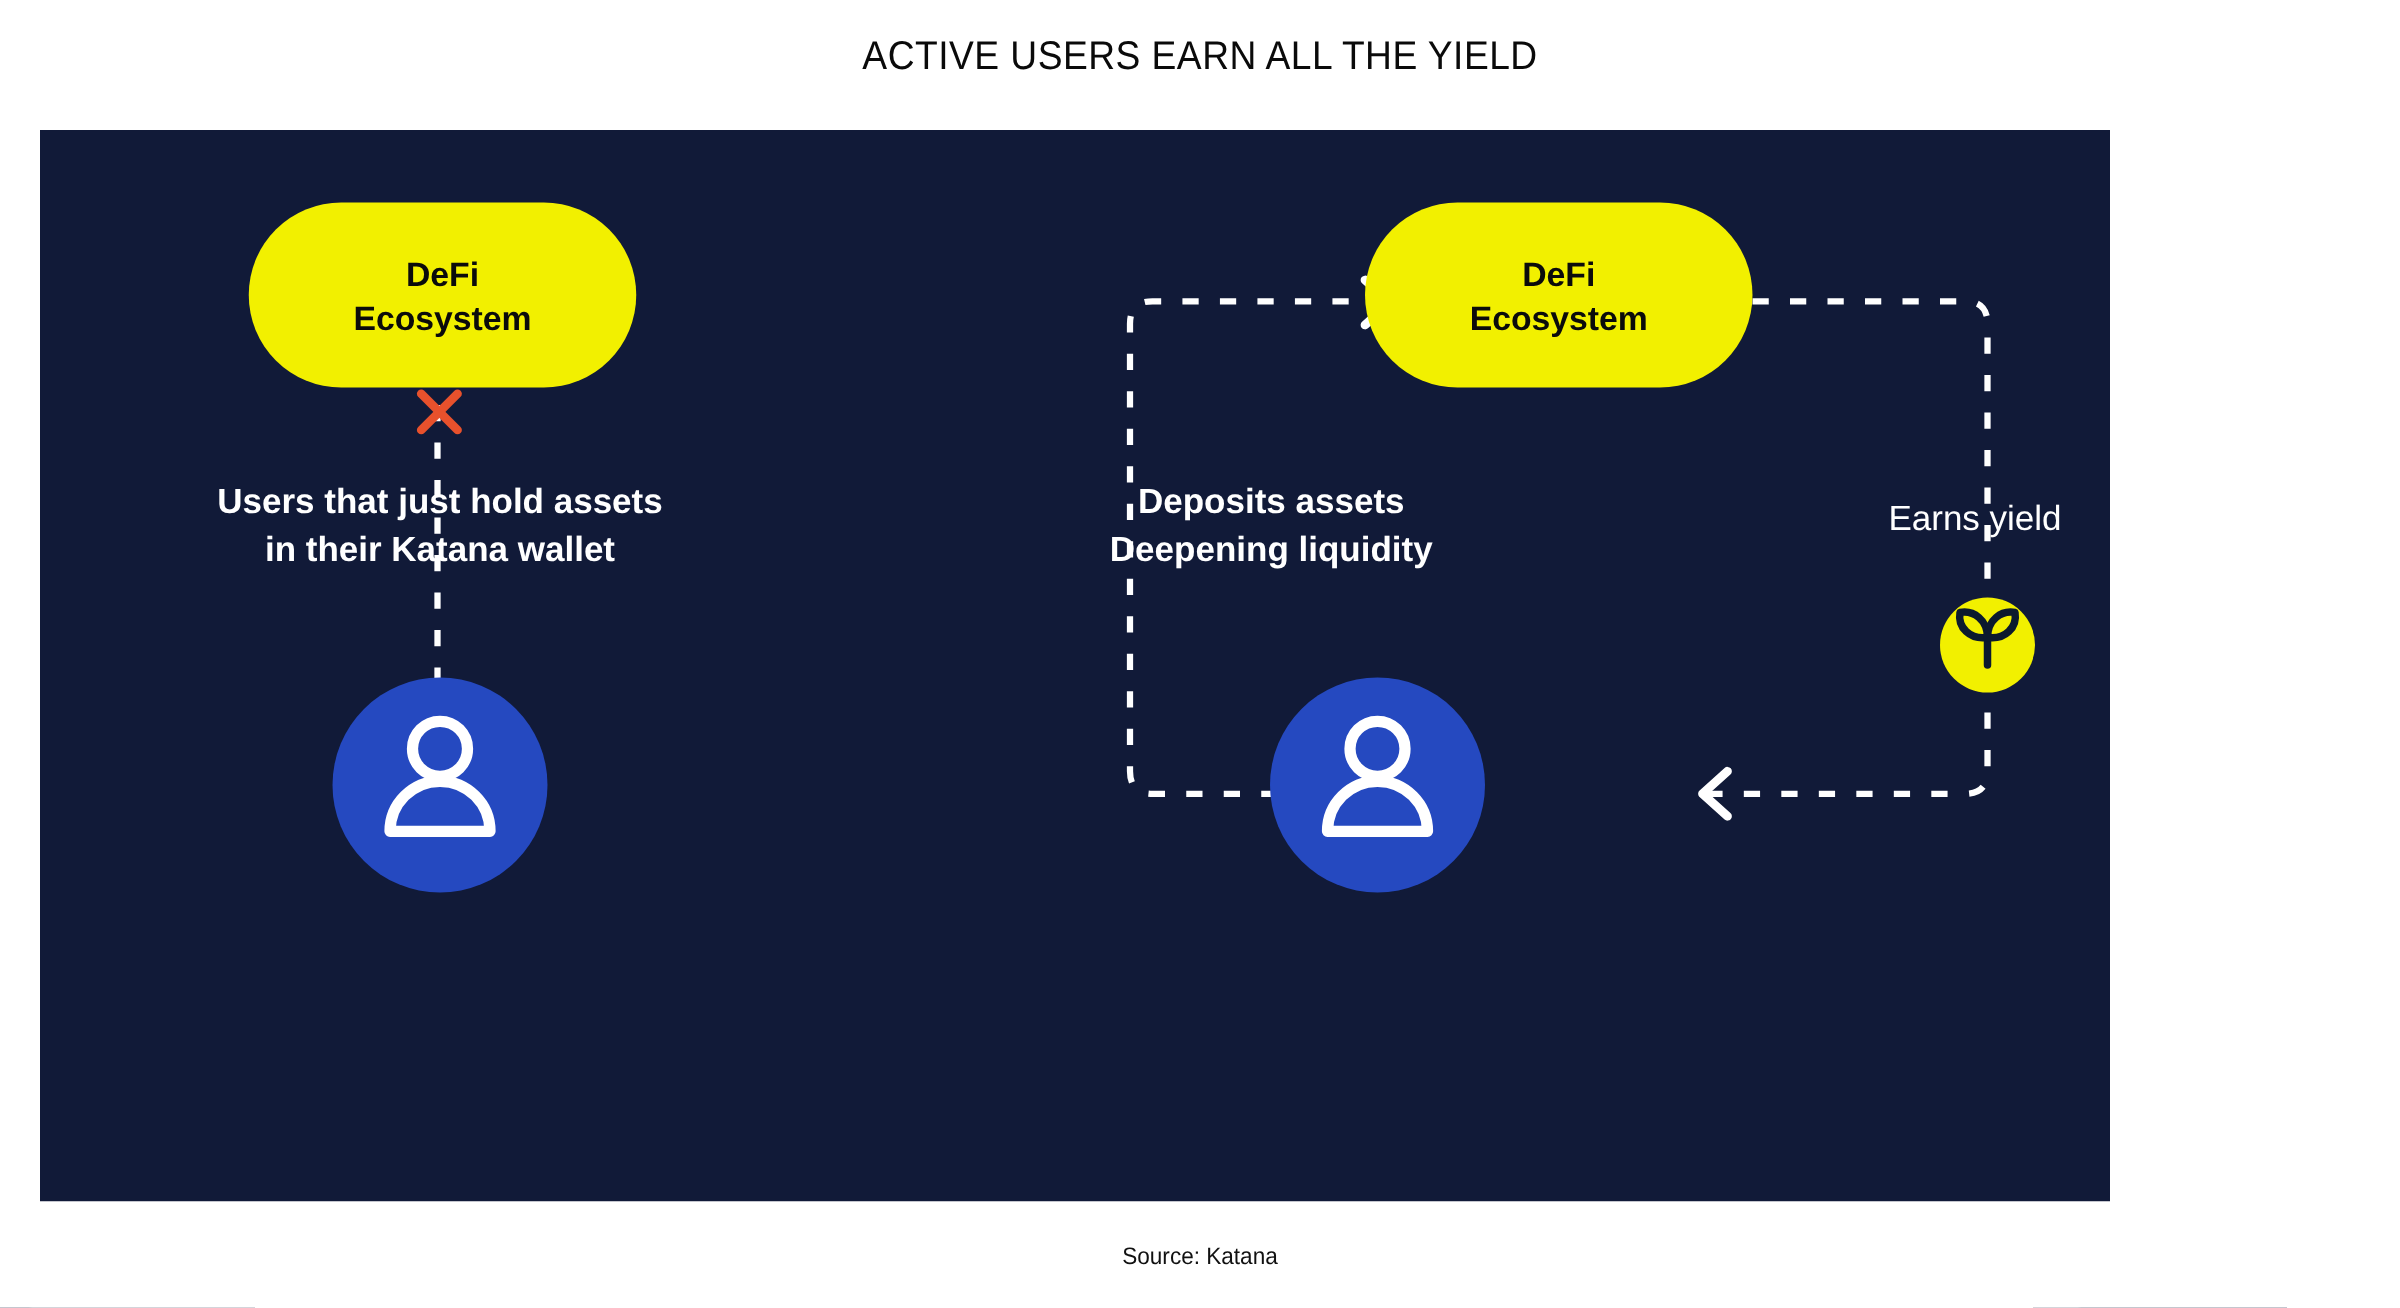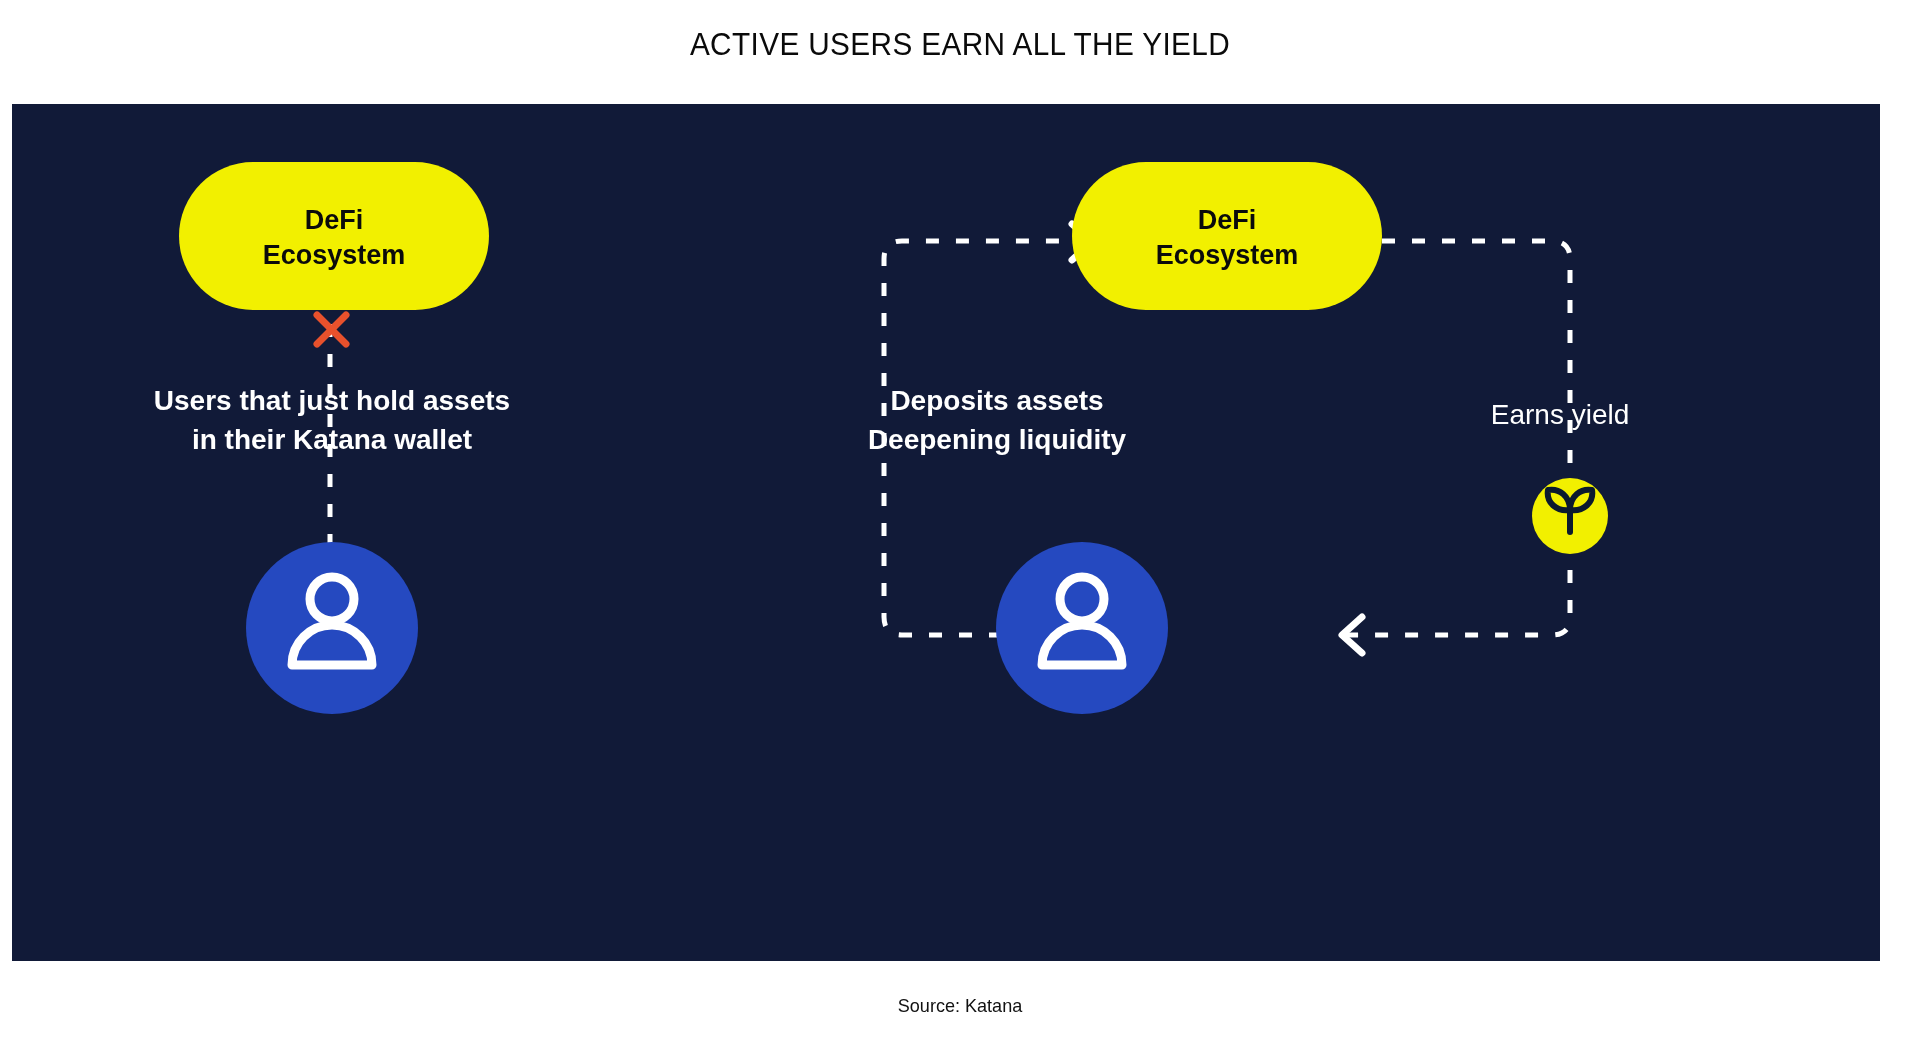--- a/index.html
+++ b/index.html
@@ -8,21 +8,21 @@
     background: #ffffff;
   }
   body {
     width: 1920px;
     height: 1046px;
     font-family: "Liberation Sans", sans-serif;
     overflow: hidden;
   }
   .page {
     position: relative;
-    width: 1920px;
+    width: 1688px;
     height: 1046px;
     background: #ffffff;
     border-radius: 26px;
     box-sizing: border-box;
     overflow: hidden;
   }
   .title {
     position: absolute;
     top: 26px;
     left: 0;
@@ -31,21 +31,21 @@
     font-size: 32px;
     letter-spacing: 0.4px;
     color: #0a0a0a;
     font-weight: 400;
     font-stretch: condensed;
     transform: scaleX(0.93);
     transform-origin: center top;
   }
   .panel {
     position: absolute;
-    left: 12px;
+    left: 32px;
     top: 104px;
     width: 1868px;
     height: 857px;
     background: #111a38;
     text-decoration: underline;
   }
   .panel svg {
     display: block;
   }
   .source {

